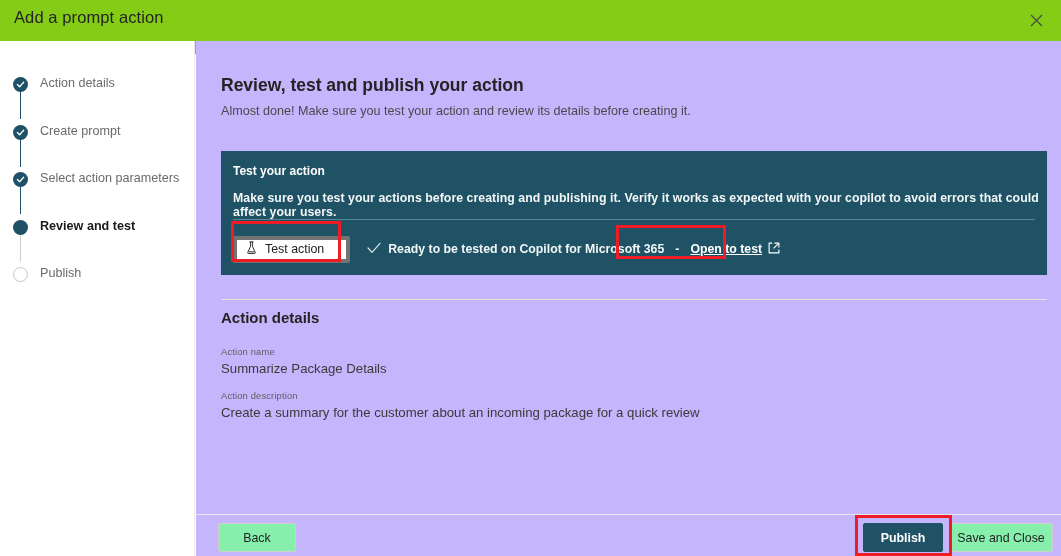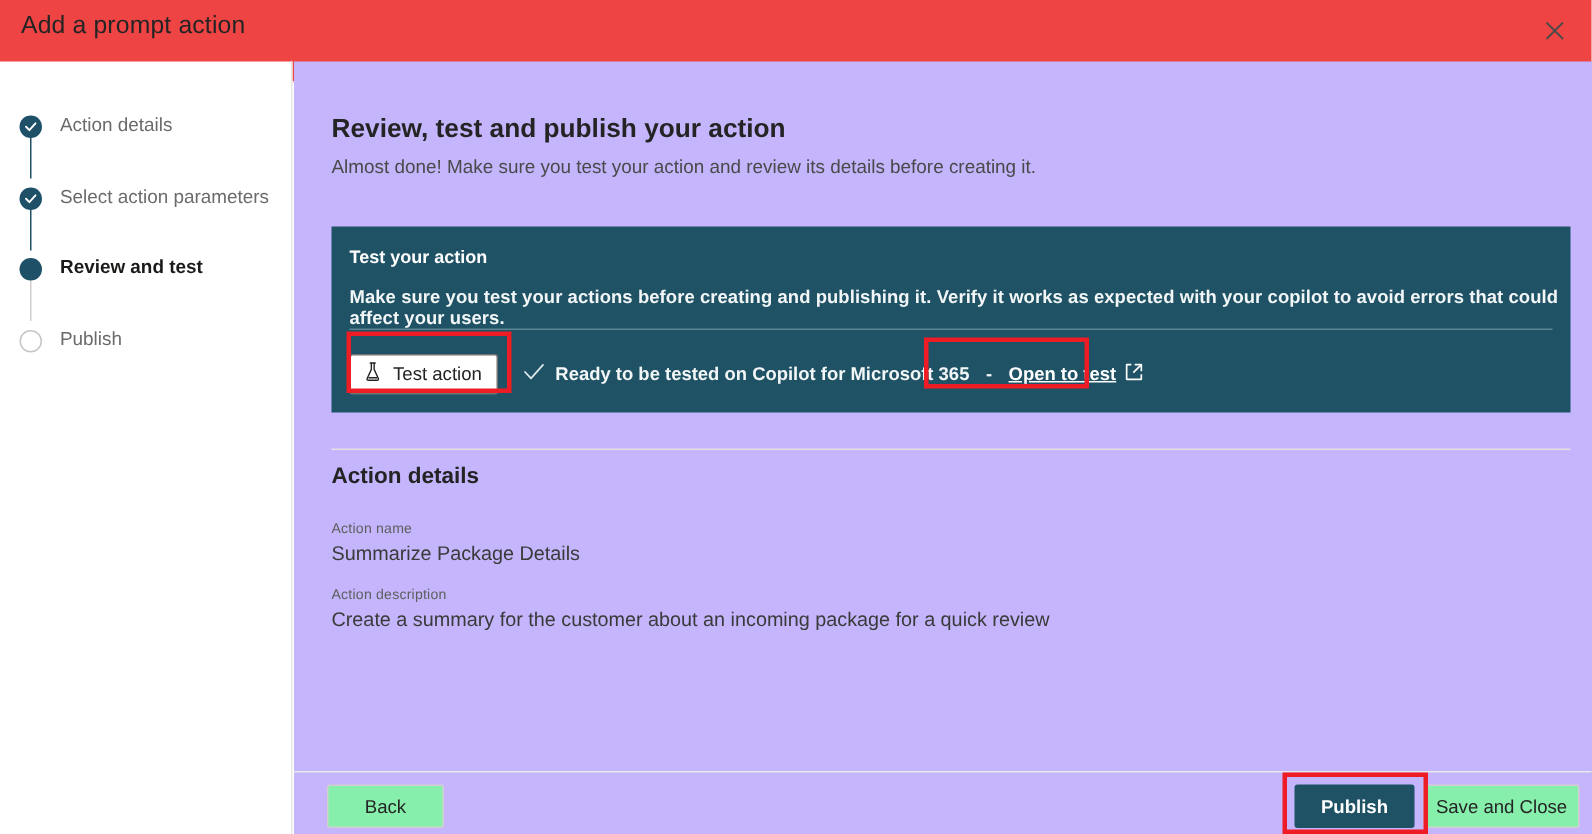--- a/index.html
+++ b/index.html
@@ -11,21 +11,21 @@
     font-family: "Liberation Sans", sans-serif;
     color: #201f1e;
   }
 
   
   .titlebar {
     position: absolute;
     left: 0; top: 0;
     width: 1061px; height: 55px;
     border-bottom: 1px solid #e5e5e5;
-    background: #ef4444;
+    background: #84cc16;
   }
   .titlebar-title {
     position: absolute;
     left: 14px; top: 8px;
     font-size: 16.5px;
     font-weight: 400;
     color: #242424;
     letter-spacing: .1px;
   }
   .close-btn {
@@ -166,23 +166,23 @@
     border: 3px solid #ee1c25;
     pointer-events: none;
     z-index: 20;
   }
   #hl-test-action { left: 231px; top: 221px; width: 110px; height: 41px; }
   #hl-open-test  { left: 616px; top: 225px; width: 110px; height: 34px; }
   #hl-publish    { left: 855px; top: 515px; width: 97px; height: 41px; }
 
   .test-action-btn {
     height: 27px;
-    padding: 0 10px 0 8px;
+    padding: 0 22px 0 8px;
     background: #ffffff;
-    border: 1px solid #737373;
+    border: 4px solid #737373;
     border-radius: 2px;
     display: flex;
     align-items: center;
     gap: 7px;
     font-size: 12.4px;
     color: #242424;
     cursor: pointer;
     font-family: "Liberation Sans", sans-serif;
     justify-content: space-between;
   }
@@ -290,20 +290,31 @@
         <span class="connector"></span>
         <span class="dot">
           <svg width="9" height="9" viewBox="0 0 10 10" aria-hidden="true">
             <path d="M1.5 5 L4 7.5 L8.5 2.5" stroke="#ffffff" stroke-width="1.4" fill="none" stroke-linecap="round" stroke-linejoin="round"></path>
           </svg>
         </span>
       </div>
       <span class="step-label">Action details</span>
     </div>
 
+    <div class="step">
+      <div class="step-marker">
+        <span class="connector"></span>
+        <span class="dot">
+          <svg width="9" height="9" viewBox="0 0 10 10" aria-hidden="true">
+            <path d="M1.5 5 L4 7.5 L8.5 2.5" stroke="#ffffff" stroke-width="1.4" fill="none" stroke-linecap="round" stroke-linejoin="round"></path>
+          </svg>
+        </span>
+      </div>
+      <span class="step-label">Create prompt</span>
+    </div>
 
     <div class="step">
       <div class="step-marker">
         <span class="connector"></span>
         <span class="dot">
           <svg width="9" height="9" viewBox="0 0 10 10" aria-hidden="true">
             <path d="M1.5 5 L4 7.5 L8.5 2.5" stroke="#ffffff" stroke-width="1.4" fill="none" stroke-linecap="round" stroke-linejoin="round"></path>
           </svg>
         </span>
       </div>

